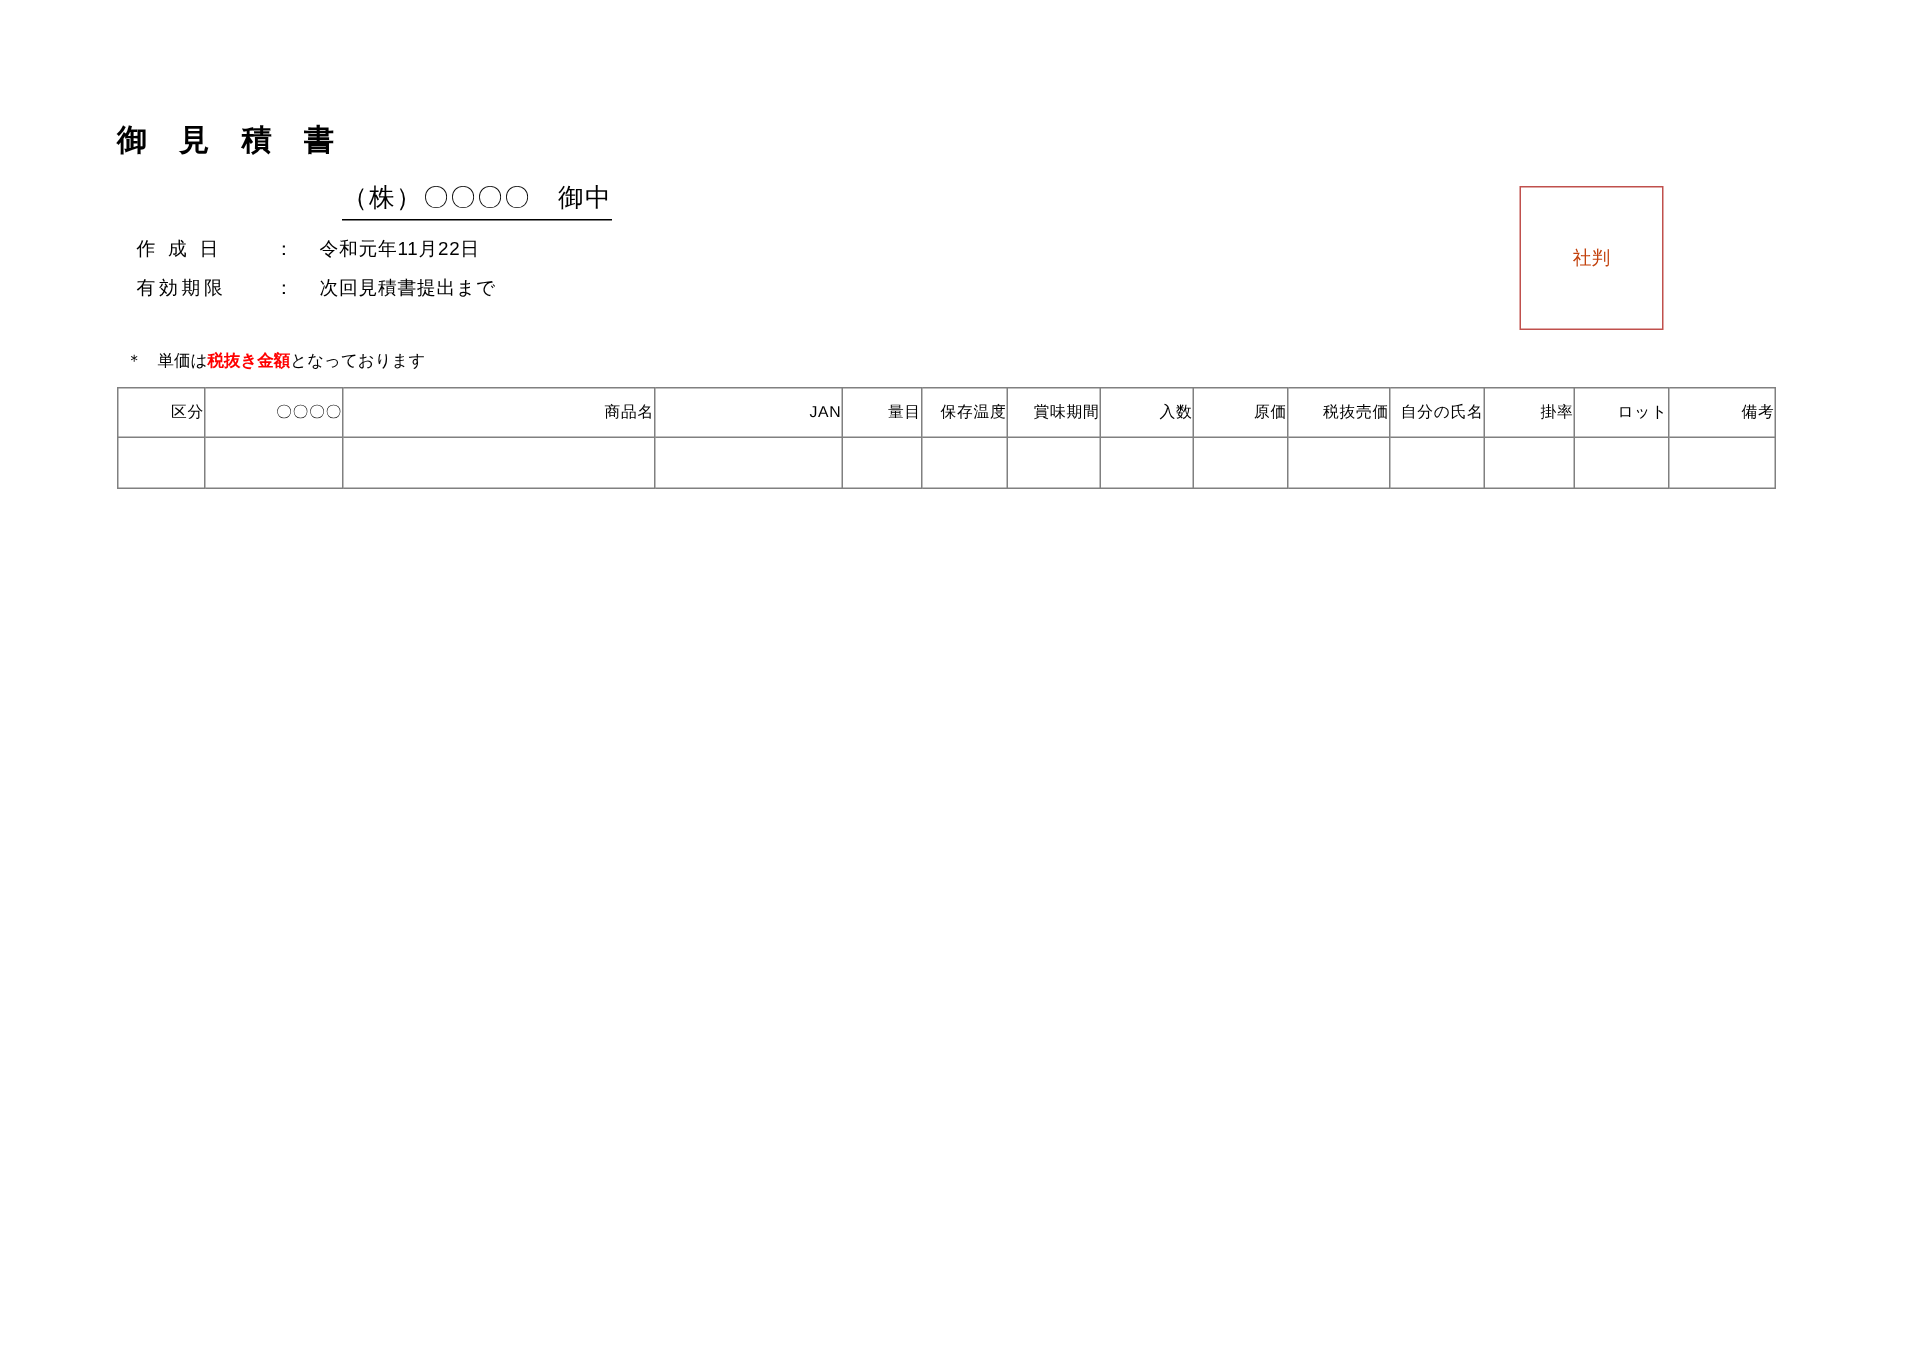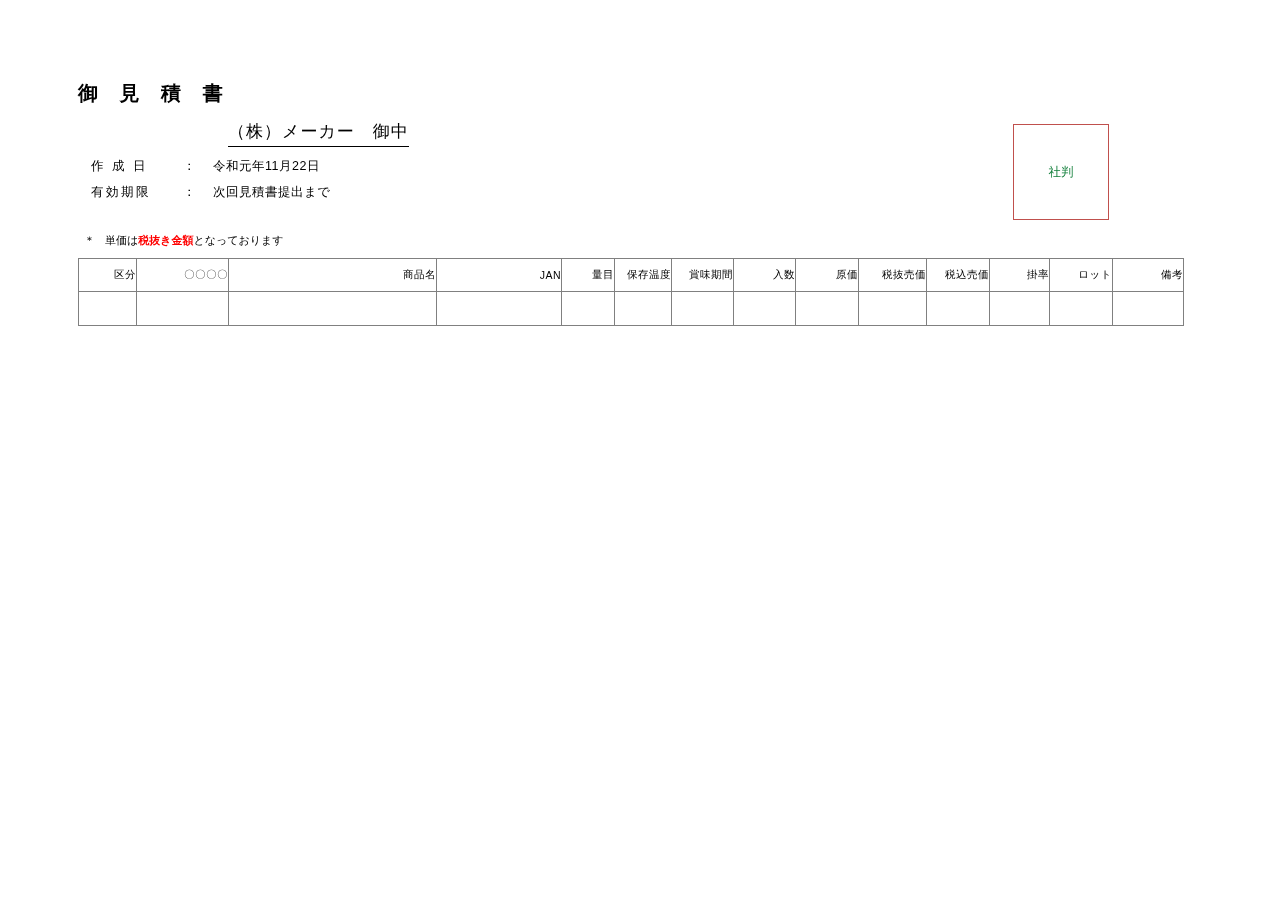--- a/index.html
+++ b/index.html
@@ -123,21 +123,21 @@
   .seal-label {
     position: absolute;
     left: 0;
     top: 0;
     width: 100%;
     height: 100%;
     display: flex;
     align-items: center;
     justify-content: center;
     font-size: 12.5px;
-    color: #15803d;
+    color: #c2410c;
   }
 
   
   .items-table {
     position: absolute;
     left: 78px;
     top: 258px;
     border-collapse: collapse;
     table-layout: fixed;
     width: 1105px;
@@ -159,21 +159,21 @@
     height: 33px;
   }
 </style>
 </head>
 <body>
 
 <div class="page">
 
   <div class="doc-title">御 見 積 書</div>
 
-  <div class="customer">（株）メーカー　御中</div>
+  <div class="customer">（株）〇〇〇〇　御中</div>
 
   <div class="meta">
     <div class="meta-row">
       <span class="meta-label">作 成 日</span>
       <span class="meta-colon">：</span>
       <span class="meta-value">令和元年11月22日</span>
     </div>
     <div class="meta-row">
       <span class="meta-label">有効期限</span>
       <span class="meta-colon">：</span>
@@ -212,21 +212,21 @@
         <th>区分</th>
         <th>〇〇〇〇</th>
         <th>商品名</th>
         <th>JAN</th>
         <th>量目</th>
         <th>保存温度</th>
         <th>賞味期間</th>
         <th>入数</th>
         <th>原価</th>
         <th>税抜売価</th>
-        <th>税込売価</th>
+        <th>自分の氏名</th>
         <th>掛率</th>
         <th>ロット</th>
         <th>備考</th>
       </tr>
     </thead>
     <tbody>
       <tr>
         <td></td>
         <td></td>
         <td></td>

